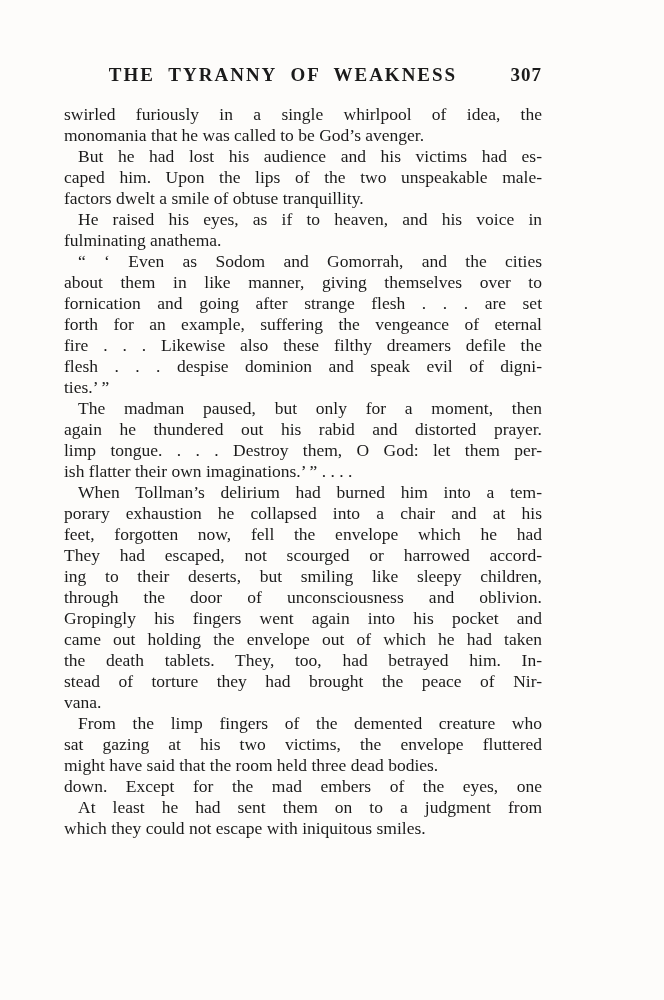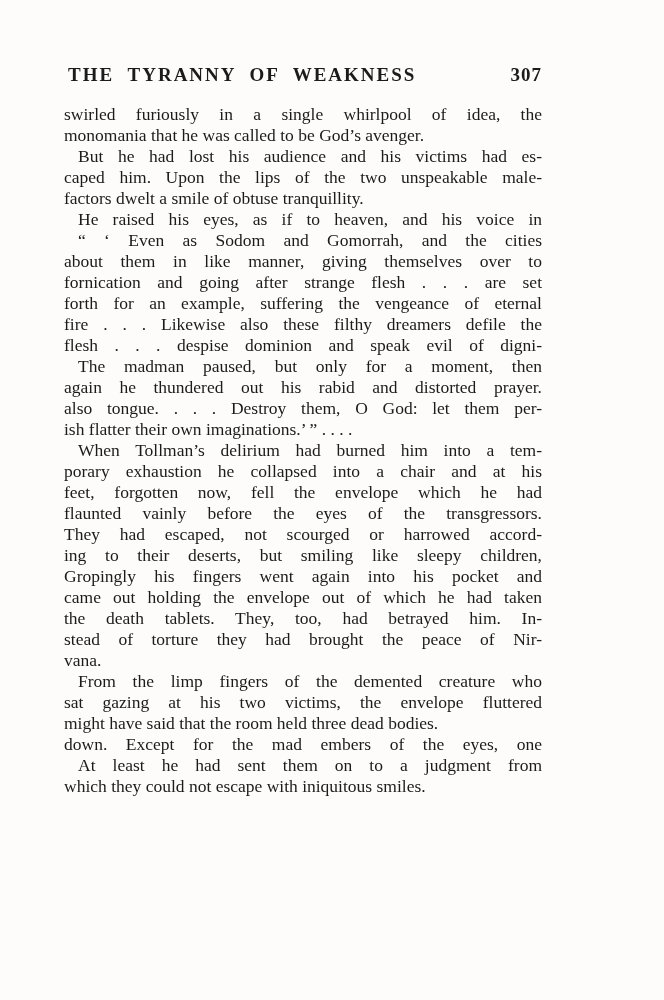--- a/index.html
+++ b/index.html
@@ -22,22 +22,23 @@
     top: 64px;
     width: 478px;
   }
   .running-header {
     position: relative;
     height: 24px;
     margin-bottom: 16px;
   }
   .chapter-title {
     position: absolute;
-    left: 4px;
+    left: 12px;
     right: 52px;
+    text-align: center;
     font-weight: bold;
     font-size: 19px;
     letter-spacing: 2px;
     word-spacing: 7px;
     white-space: nowrap;
   }
   .page-number {
     position: absolute;
     right: 0;
     top: 0;
@@ -72,36 +73,38 @@
       <div class="page-number">307</div>
     </div>
 
     <div class="body-text">
       <div class="line">swirled furiously in a single whirlpool of idea, the</div>
       <div class="line last">monomania that he was called to be God’s avenger.</div>
       <div class="line indent">But he had lost his audience and his victims had es-</div>
       <div class="line">caped him.  Upon the lips of the two unspeakable male-</div>
       <div class="line last">factors dwelt a smile of obtuse tranquillity.</div>
       <div class="line indent">He raised his eyes, as if to heaven, and his voice in</div>
+      <div class="line last">fulminating anathema.</div>
       <div class="line indent">“ ‘ Even as Sodom and Gomorrah, and the cities</div>
       <div class="line">about them in like manner, giving themselves over to</div>
       <div class="line">fornication and going after strange flesh . . . are set</div>
       <div class="line">forth for an example, suffering the vengeance of eternal</div>
       <div class="line">fire . . . Likewise also these filthy dreamers defile the</div>
       <div class="line">flesh . . . despise dominion and speak evil of digni-</div>
+      <div class="line last">ties.’ ”</div>
       <div class="line indent">The madman paused, but only for a moment, then</div>
       <div class="line">again he thundered out his rabid and distorted prayer.</div>
-      <div class="line">also tongue. . . . Destroy them, O God: let them per-</div>
+      <div class="line">limp tongue. . . . Destroy them, O God: let them per-</div>
       <div class="line last">ish flatter their own imaginations.’ ”  . . . .</div>
       <div class="line indent">When Tollman’s delirium had burned him into a tem-</div>
       <div class="line">porary exhaustion he collapsed into a chair and at his</div>
       <div class="line">feet, forgotten now, fell the envelope which he had</div>
-      <div class="line">flaunted vainly before the eyes of the transgressors.</div>
       <div class="line">They had escaped, not scourged or harrowed accord-</div>
       <div class="line">ing to their deserts, but smiling like sleepy children,</div>
+      <div class="line">through the door of unconsciousness and oblivion.</div>
       <div class="line">Gropingly his fingers went again into his pocket and</div>
       <div class="line">came out holding the envelope out of which he had taken</div>
       <div class="line">the death tablets.  They, too, had betrayed him.  In-</div>
       <div class="line">stead of torture they had brought the peace of Nir-</div>
       <div class="line last">vana.</div>
       <div class="line indent">From the limp fingers of the demented creature who</div>
       <div class="line">sat gazing at his two victims, the envelope fluttered</div>
       <div class="line last">might have said that the room held three dead bodies.</div>
       <div class="line">down.  Except for the mad embers of the eyes, one</div>
       <div class="line indent">At least he had sent them on to a judgment from</div>

